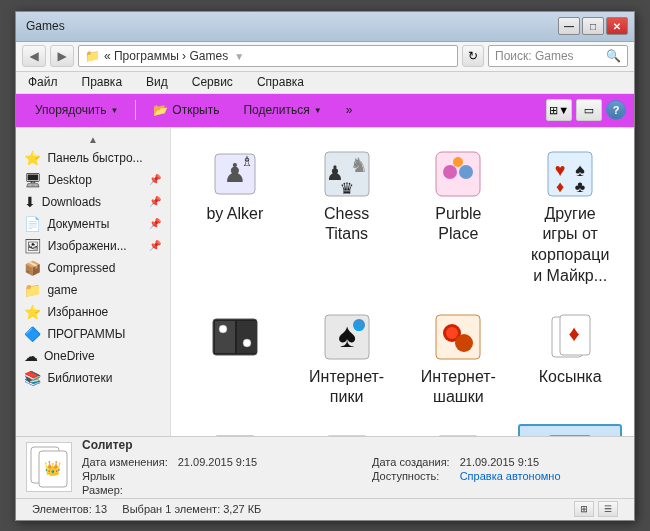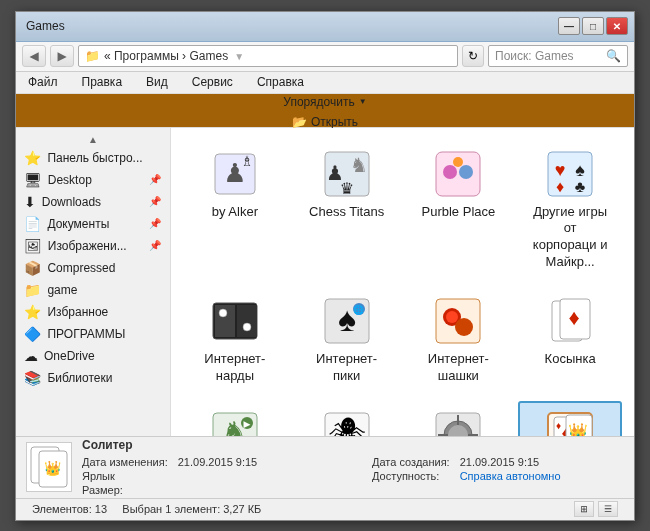--- a/index.html
+++ b/index.html
@@ -135,23 +135,22 @@
       cursor: pointer;
       padding: 2px 4px;
       text-align: right;
     }
     .toolbar {
       height: 34px;
       display: flex;
       align-items: center;
       padding: 0 8px;
       gap: 2px;
-      background: #a16207;
+      background: #d946ef;
       border-bottom: 1px solid #ddd;
-      flex-direction: column;
     }
     .tool-btn {
       height: 26px;
       padding: 0 10px;
       border: 1px solid transparent;
       border-radius: 3px;
       background: transparent;
       cursor: pointer;
       display: flex;
       align-items: center;
@@ -256,21 +255,21 @@
     .icon-img {
       width: 52px;
       height: 52px;
       display: flex;
       align-items: center;
       justify-content: center;
       margin-bottom: 4px;
       position: relative;
     }
     .icon-label {
-      font-size: 13px;
+      font-size: 16px;
       color: #222;
       line-height: 1.3;
       max-width: 80px;
       word-break: break-word;
     }
     .status-bar {
       height: 62px;
       background: #f0f0f0;
       border-top: 1px solid #ccc;
       display: flex;
@@ -496,22 +495,20 @@
         <div class="icon-item">
           <div class="icon-img">
             <svg width="48" height="48" viewBox="0 0 48 48">
               <rect x="2" y="6" width="44" height="36" rx="3" fill="#222" stroke="#555" stroke-width="1"></rect>
               <rect x="4" y="8" width="20" height="32" fill="#444"></rect>
               <rect x="26" y="8" width="20" height="32" fill="#333"></rect>
               <circle cx="12" cy="16" r="4" fill="white" stroke="#888" stroke-width="0.5"></circle>
               <circle cx="36" cy="30" r="4" fill="white" stroke="#888" stroke-width="0.5"></circle>
             </svg>
           </div>
-          <span class="icon-label">Интернет-
-нарды</span>
         </div>
 
         <div class="icon-item">
           <div class="icon-img">
             <svg width="48" height="48" viewBox="0 0 48 48">
               <rect x="2" y="2" width="44" height="44" rx="4" fill="#e8e8e8" stroke="#aaa" stroke-width="1"></rect>
               <text x="24" y="34" text-anchor="middle" font-size="34" fill="#111">♠</text>
               <circle cx="36" cy="12" r="6" fill="#4488cc"></circle>
               <text x="36" y="16" text-anchor="middle" font-size="9" fill="white">🌐</text>
             </svg>

